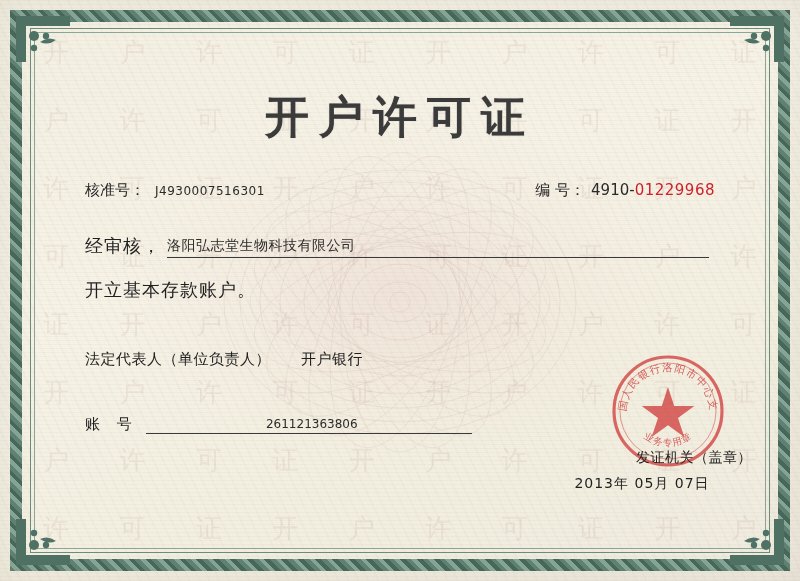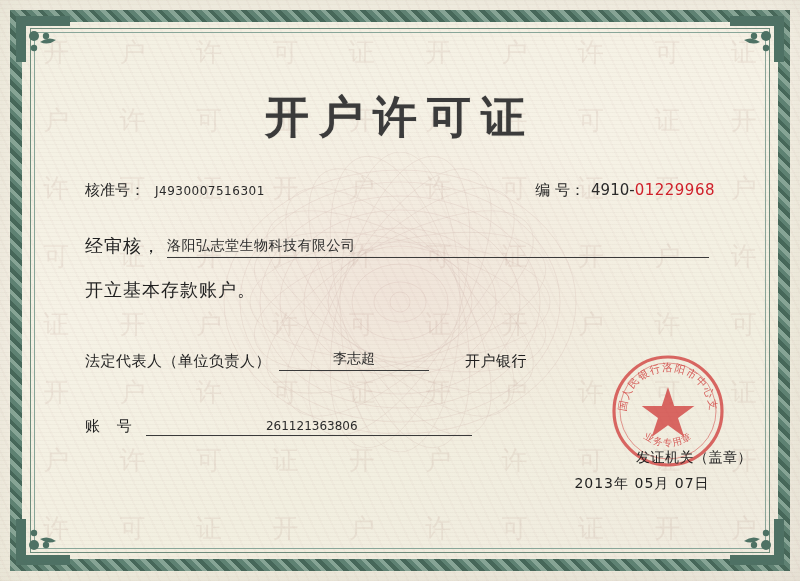--- a/index.html
+++ b/index.html
@@ -455,21 +455,20 @@
 
     <div class="body-line1">
       <span class="lead">经审核，</span>
       <span class="fill-name">洛阳弘志堂生物科技有限公司</span>
     </div>
 
     <div class="body-line2">开立基本存款账户。</div>
 
     <div class="row-legal">
       <span class="lbl">法定代表人（单位负责人）</span>
-      <span class="fill-legal">李志超</span>
       <span class="bank-lbl">开户银行</span>
     </div>
 
     <div class="row-account">
       <span class="lbl">账 号</span>
       <span class="fill-account">261121363806</span>
     </div>
 
   </div>
 

